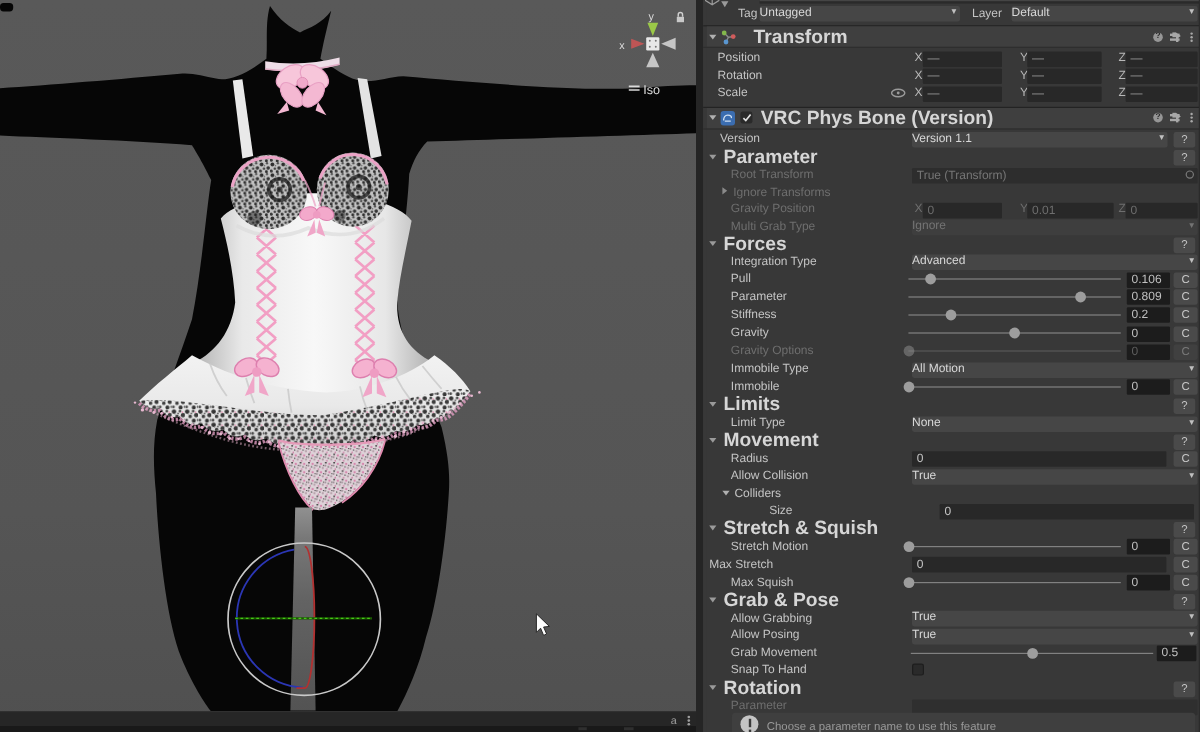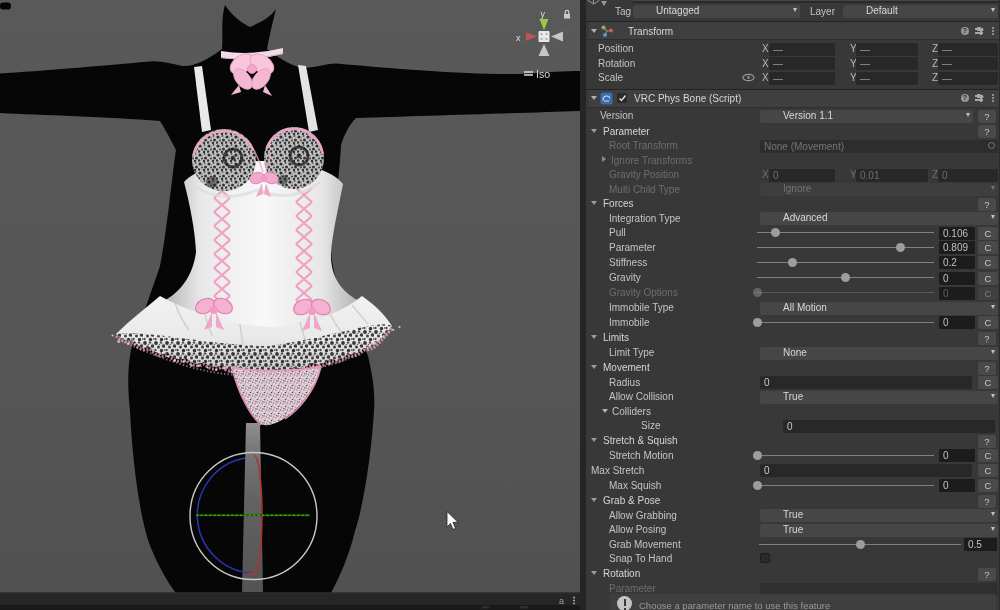--- a/index.html
+++ b/index.html
@@ -1,22 +1,22 @@
 <!DOCTYPE html>
 <html><head><meta charset="utf-8"><style>
 *{margin:0;padding:0;box-sizing:border-box;-webkit-font-smoothing:antialiased}
 html,body{width:1000px;height:610px;overflow:hidden;background:#383838;font-family:"Liberation Sans",sans-serif}
 #scene{position:absolute;left:0;top:0;width:580px;height:610px}
 #sep{position:absolute;left:580px;top:0;width:5.5px;height:610px;background:#252525}
 #sbar{position:absolute;left:585.5px;top:0;width:3.5px;height:610px;background:#383838}
 #insp{position:absolute;left:589px;top:0;width:411px;height:610px;background:#383838}
 .lbl{position:absolute;font-size:10px;line-height:15px;color:#c4c4c4;white-space:nowrap}
-.lblb{font-weight:normal;color:#d6d6d6;font-size:10px}
+.lblb{font-weight:bold;color:#d6d6d6;font-size:16px}
 .dis{color:#6e6e6e}
-.dd{position:absolute;height:13px;background:#464646;border-radius:2px;font-size:10px;line-height:12.5px;color:#d8d8d8;padding-left:23px;white-space:nowrap}
+.dd{position:absolute;height:13px;background:#464646;border-radius:2px;font-size:10px;line-height:12.5px;color:#d8d8d8;padding-left:0;white-space:nowrap}
 .dd b{position:absolute;right:3px;top:-1px;font-size:8px;color:#c0c0c0;font-weight:normal}
 .dddis{background:#3e3e3e;color:#747474}
 .dddis b{color:#747474}
 .tf{position:absolute;height:13px;background:#282828;font-size:10px;line-height:13px;color:#c8c8c8;padding-left:4px;white-space:nowrap;border-radius:1px}
 .nf{position:absolute;height:13px;background:#1c1c1c;font-size:10px;line-height:13px;color:#c0c0c0;padding-left:4px;border-radius:1px}
 .cb{position:absolute;height:13px;background:#4a4a4a;border-radius:2px;color:#c8c8c8;text-align:center;font-size:9.5px;line-height:13px}
 </style></head>
 <body>
 <div id="scene"><svg width="580" height="610" viewBox="0 0 580 610">
 <defs>
@@ -320,49 +320,49 @@
 <div style="position:absolute;left:585.5px;top:107px;width:414.5px;height:1px;background:#2e2e2e"></div>
 <div style="position:absolute;left:591px;top:95.5px;width:0;height:0;border-left:3.5px solid transparent;border-right:3.5px solid transparent;border-top:4.5px solid #b0b0b0"></div>
 <svg style="position:absolute;left:600px;top:91.5px" width="13" height="13" viewBox="0 0 13 13">
     <rect x="0.5" y="0.5" width="12" height="12" rx="2.5" fill="#3b6db0"></rect>
     <path d="M3 8.5 Q3 4 6.5 4 Q10 4 9.5 6.5 M4 9 L9 9" stroke="#cfe0f2" stroke-width="1.1" fill="none"></path>
   </svg>
 <div style="position:absolute;left:617px;top:92.5px;width:10px;height:10px;background:#2a2a2a;border-radius:2px"></div>
 <svg style="position:absolute;left:618px;top:93.5px" width="9" height="9" viewBox="0 0 9 9">
     <path d="M1.5 4.5 L3.5 6.5 L7.5 1.5" stroke="#e0e0e0" stroke-width="1.4" fill="none"></path>
   </svg>
-<div class="lbl lblb" style="left:634px;top:90.5px">VRC Phys Bone (Script)</div>
+<div class="lbl lblb" style="left:634px;top:90.5px">VRC Phys Bone (Version)</div>
 <div style="position:absolute;left:961px;top:94px;width:8px;height:8px;border-radius:50%;background:#969696;color:#2c2c2c;font:bold 7px/8.5px &quot;Liberation Sans&quot;,sans-serif;text-align:center">?</div>
 <div style="position:absolute;left:975px;top:95px;width:8px;height:1.5px;background:#a8a8a8"></div>
 <div style="position:absolute;left:975px;top:99px;width:8px;height:1.5px;background:#a8a8a8"></div>
 <div style="position:absolute;left:980px;top:93.5px;width:0;height:0;border-top:3px solid transparent;border-bottom:3px solid transparent;border-left:4px solid #a8a8a8"></div>
 <div style="position:absolute;left:977px;top:94px;width:2.5px;height:3.5px;background:#a8a8a8"></div>
 <div style="position:absolute;left:979.5px;top:98px;width:2.5px;height:3.5px;background:#a8a8a8"></div>
 <div style="position:absolute;left:992px;top:94px;width:2px;height:2px;border-radius:50%;background:#a8a8a8"></div>
 <div style="position:absolute;left:992px;top:97px;width:2px;height:2px;border-radius:50%;background:#a8a8a8"></div>
 <div style="position:absolute;left:992px;top:100px;width:2px;height:2px;border-radius:50%;background:#a8a8a8"></div>
 <div class="lbl" style="left:600px;top:108.0px">Version</div>
 <div class="dd" style="left:760px;top:109.5px;width:213px">Version 1.1<b>▾</b></div>
 <div class="cb" style="left:978px;top:109.5px;width:18px">?</div>
 <div style="position:absolute;left:591px;top:128.5px;width:0;height:0;border-left:3.5px solid transparent;border-right:3.5px solid transparent;border-top:4.5px solid #9a9a9a"></div>
 <div class="lbl lblb" style="left:603px;top:123.5px">Parameter</div>
 <div class="cb" style="left:978px;top:125px;width:18px">?</div>
 <div class="lbl dis" style="left:609px;top:138.0px">Root Transform</div>
-<div class="tf" style="left:760px;top:139.5px;width:238px;color:#757575;background:#2d2d2d">None (Movement)</div>
+<div class="tf" style="left:760px;top:139.5px;width:238px;color:#757575;background:#2d2d2d">True (Transform)</div>
 <div style="position:absolute;left:988px;top:141.5px;width:7px;height:7px;border-radius:50%;border:1px solid #7a7a7a"></div>
 <div style="position:absolute;left:602px;top:156px;width:0;height:0;border-top:3.5px solid transparent;border-bottom:3.5px solid transparent;border-left:4.5px solid #8a8a8a"></div>
 <div class="lbl dis" style="left:611px;top:152.5px">Ignore Transforms</div>
 <div class="lbl dis" style="left:609px;top:167.0px">Gravity Position</div>
 <div class="lbl" style="left:762px;top:167.0px;color:#6e6e6e">X</div>
 <div class="tf" style="left:769px;top:168.5px;width:66px;color:#6e6e6e">0</div>
 <div class="lbl" style="left:850px;top:167.0px;color:#6e6e6e">Y</div>
 <div class="tf" style="left:856px;top:168.5px;width:72px;color:#6e6e6e">0.01</div>
 <div class="lbl" style="left:932px;top:167.0px;color:#6e6e6e">Z</div>
 <div class="tf" style="left:938px;top:168.5px;width:60px;color:#6e6e6e">0</div>
-<div class="lbl dis" style="left:609px;top:181.5px">Multi Child Type</div>
+<div class="lbl dis" style="left:609px;top:181.5px">Multi Grab Type</div>
 <div class="dd dddis" style="left:760px;top:183px;width:238px">Ignore<b>▾</b></div>
 <div style="position:absolute;left:591px;top:201.0px;width:0;height:0;border-left:3.5px solid transparent;border-right:3.5px solid transparent;border-top:4.5px solid #9a9a9a"></div>
 <div class="lbl lblb" style="left:603px;top:196.0px">Forces</div>
 <div class="cb" style="left:978px;top:197.5px;width:18px">?</div>
 <div class="lbl" style="left:609px;top:210.5px">Integration Type</div>
 <div class="dd" style="left:760px;top:212px;width:238px">Advanced<b>▾</b></div>
 <div class="lbl" style="left:609px;top:225.0px">Pull</div>
 <div style="position:absolute;left:757px;top:232.0px;width:177px;height:1px;background:#818181;"></div>
 <div style="position:absolute;left:771.262px;top:228.0px;width:9px;height:9px;border-radius:50%;background:#9d9d9d;"></div>
 <div class="nf" style="left:939px;top:226.5px;width:36px;">0.106</div>

